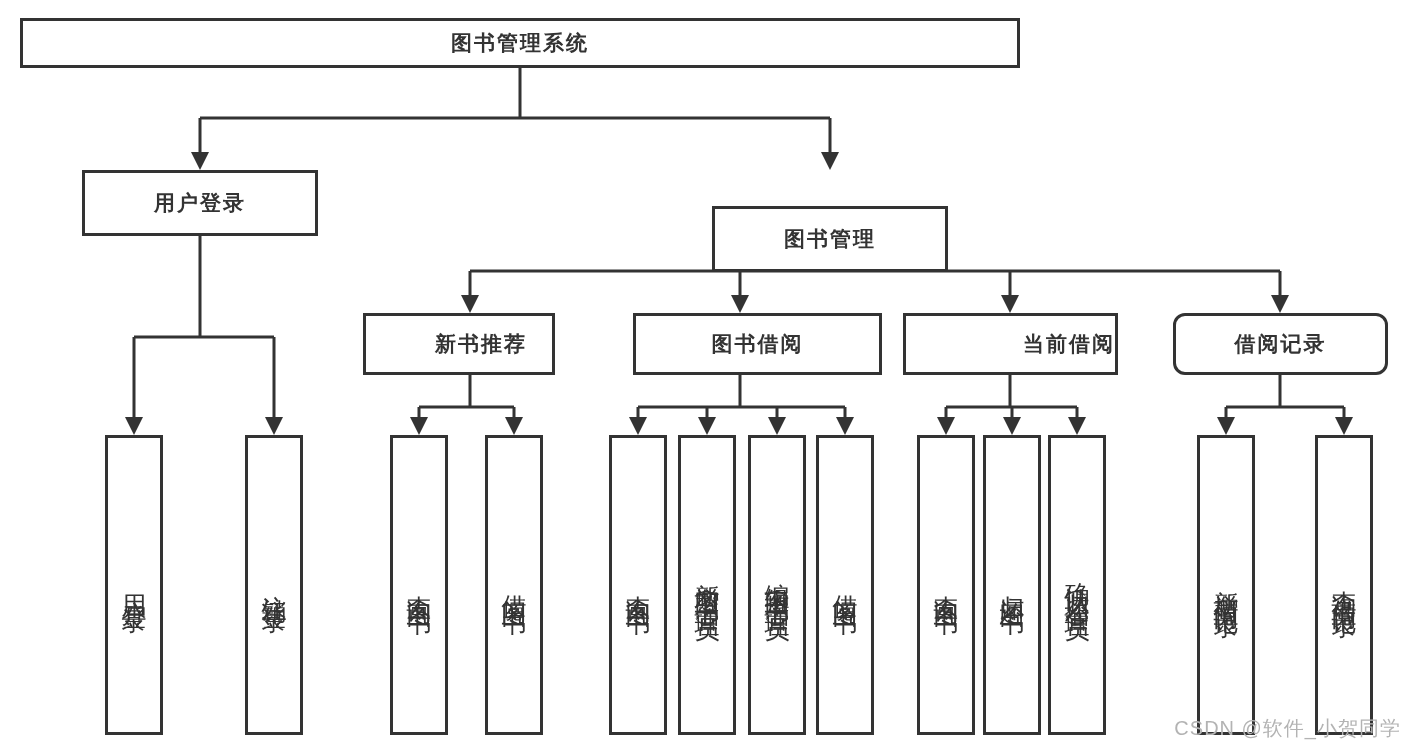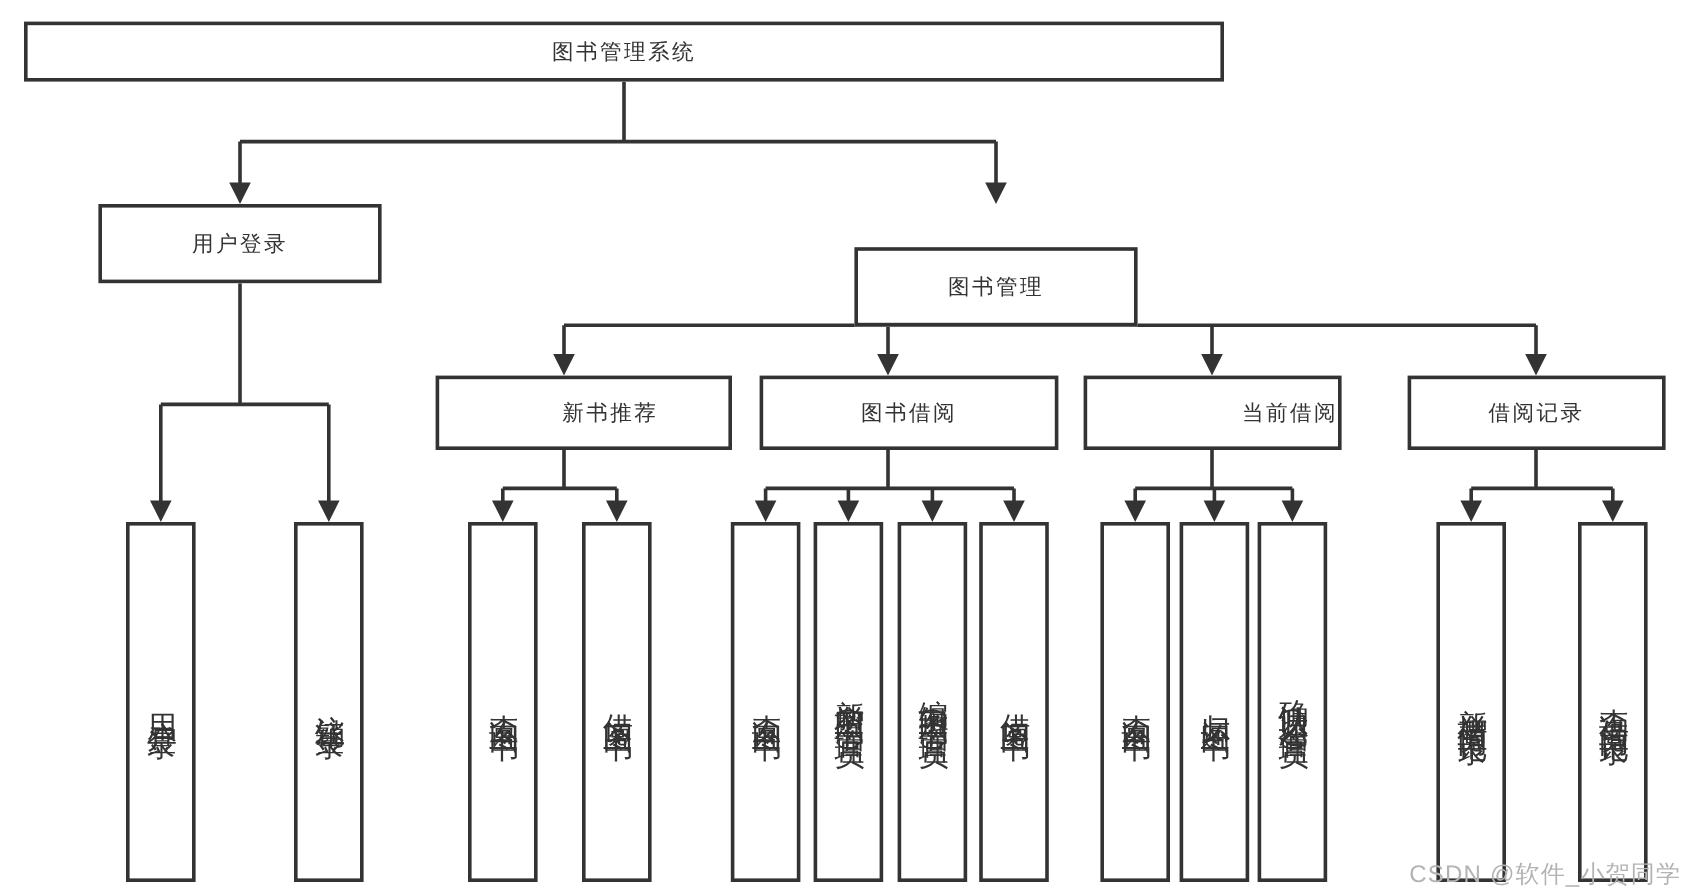--- a/index.html
+++ b/index.html
@@ -16,23 +16,24 @@
     position: absolute;
     background: #ffffff;
     border: 3px solid #333333;
     box-sizing: border-box;
     display: flex;
     align-items: center;
     justify-content: center;
     color: #333333;
   }
   .hbox .lbl {
-    font-size: 18px;
+    font-size: 21px;
     letter-spacing: 2px;
     white-space: nowrap;
+    font-weight: bold;
   }
   .vbox .lbl {
     writing-mode: vertical-rl;
     text-orientation: mixed;
     font-size: 25px;
     letter-spacing: 5px;
     line-height: 1.0;
     white-space: nowrap;
   }
   .watermark {
@@ -88,30 +89,30 @@
     <span class="lbl">图书管理系统</span>
   </div>
 
   <div class="box hbox" style="left:82px; top:170px; width:236px; height:66px;">
     <span class="lbl">用户登录</span>
   </div>
   <div class="box hbox" style="left:712px; top:170px; width:236px; height:66px;margin-top:36px;">
     <span class="lbl">图书管理</span>
   </div>
 
-  <div class="box hbox" style="left:363px; top:313px; width:247px; height:62px;padding-left:44px;">
+  <div class="box hbox" style="left:363px; top:313px; width:192px; height:62px;padding-left:44px;">
     <span class="lbl">新书推荐</span>
   </div>
   <div class="box hbox" style="left:633px; top:313px; width:249px; height:62px;">
     <span class="lbl">图书借阅</span>
   </div>
   <div class="box hbox" style="left:903px; top:313px; width:215px; height:62px;justify-content:flex-end;">
     <span class="lbl">当前借阅</span>
   </div>
-  <div class="box hbox" style="left:1173px; top:313px; width:215px; height:62px;">
+  <div class="box hbox" style="left:1173px; top:313px; width:215px; height:62px;border-radius:12px;">
     <span class="lbl">借阅记录</span>
   </div>
 
   <div class="box vbox" style="left:105px; top:435px; width:58px; height:300px;">
     <span class="lbl">用户登录</span>
   </div>
   <div class="box vbox" style="left:245px; top:435px; width:58px; height:300px;">
     <span class="lbl">注销登录</span>
   </div>
 

